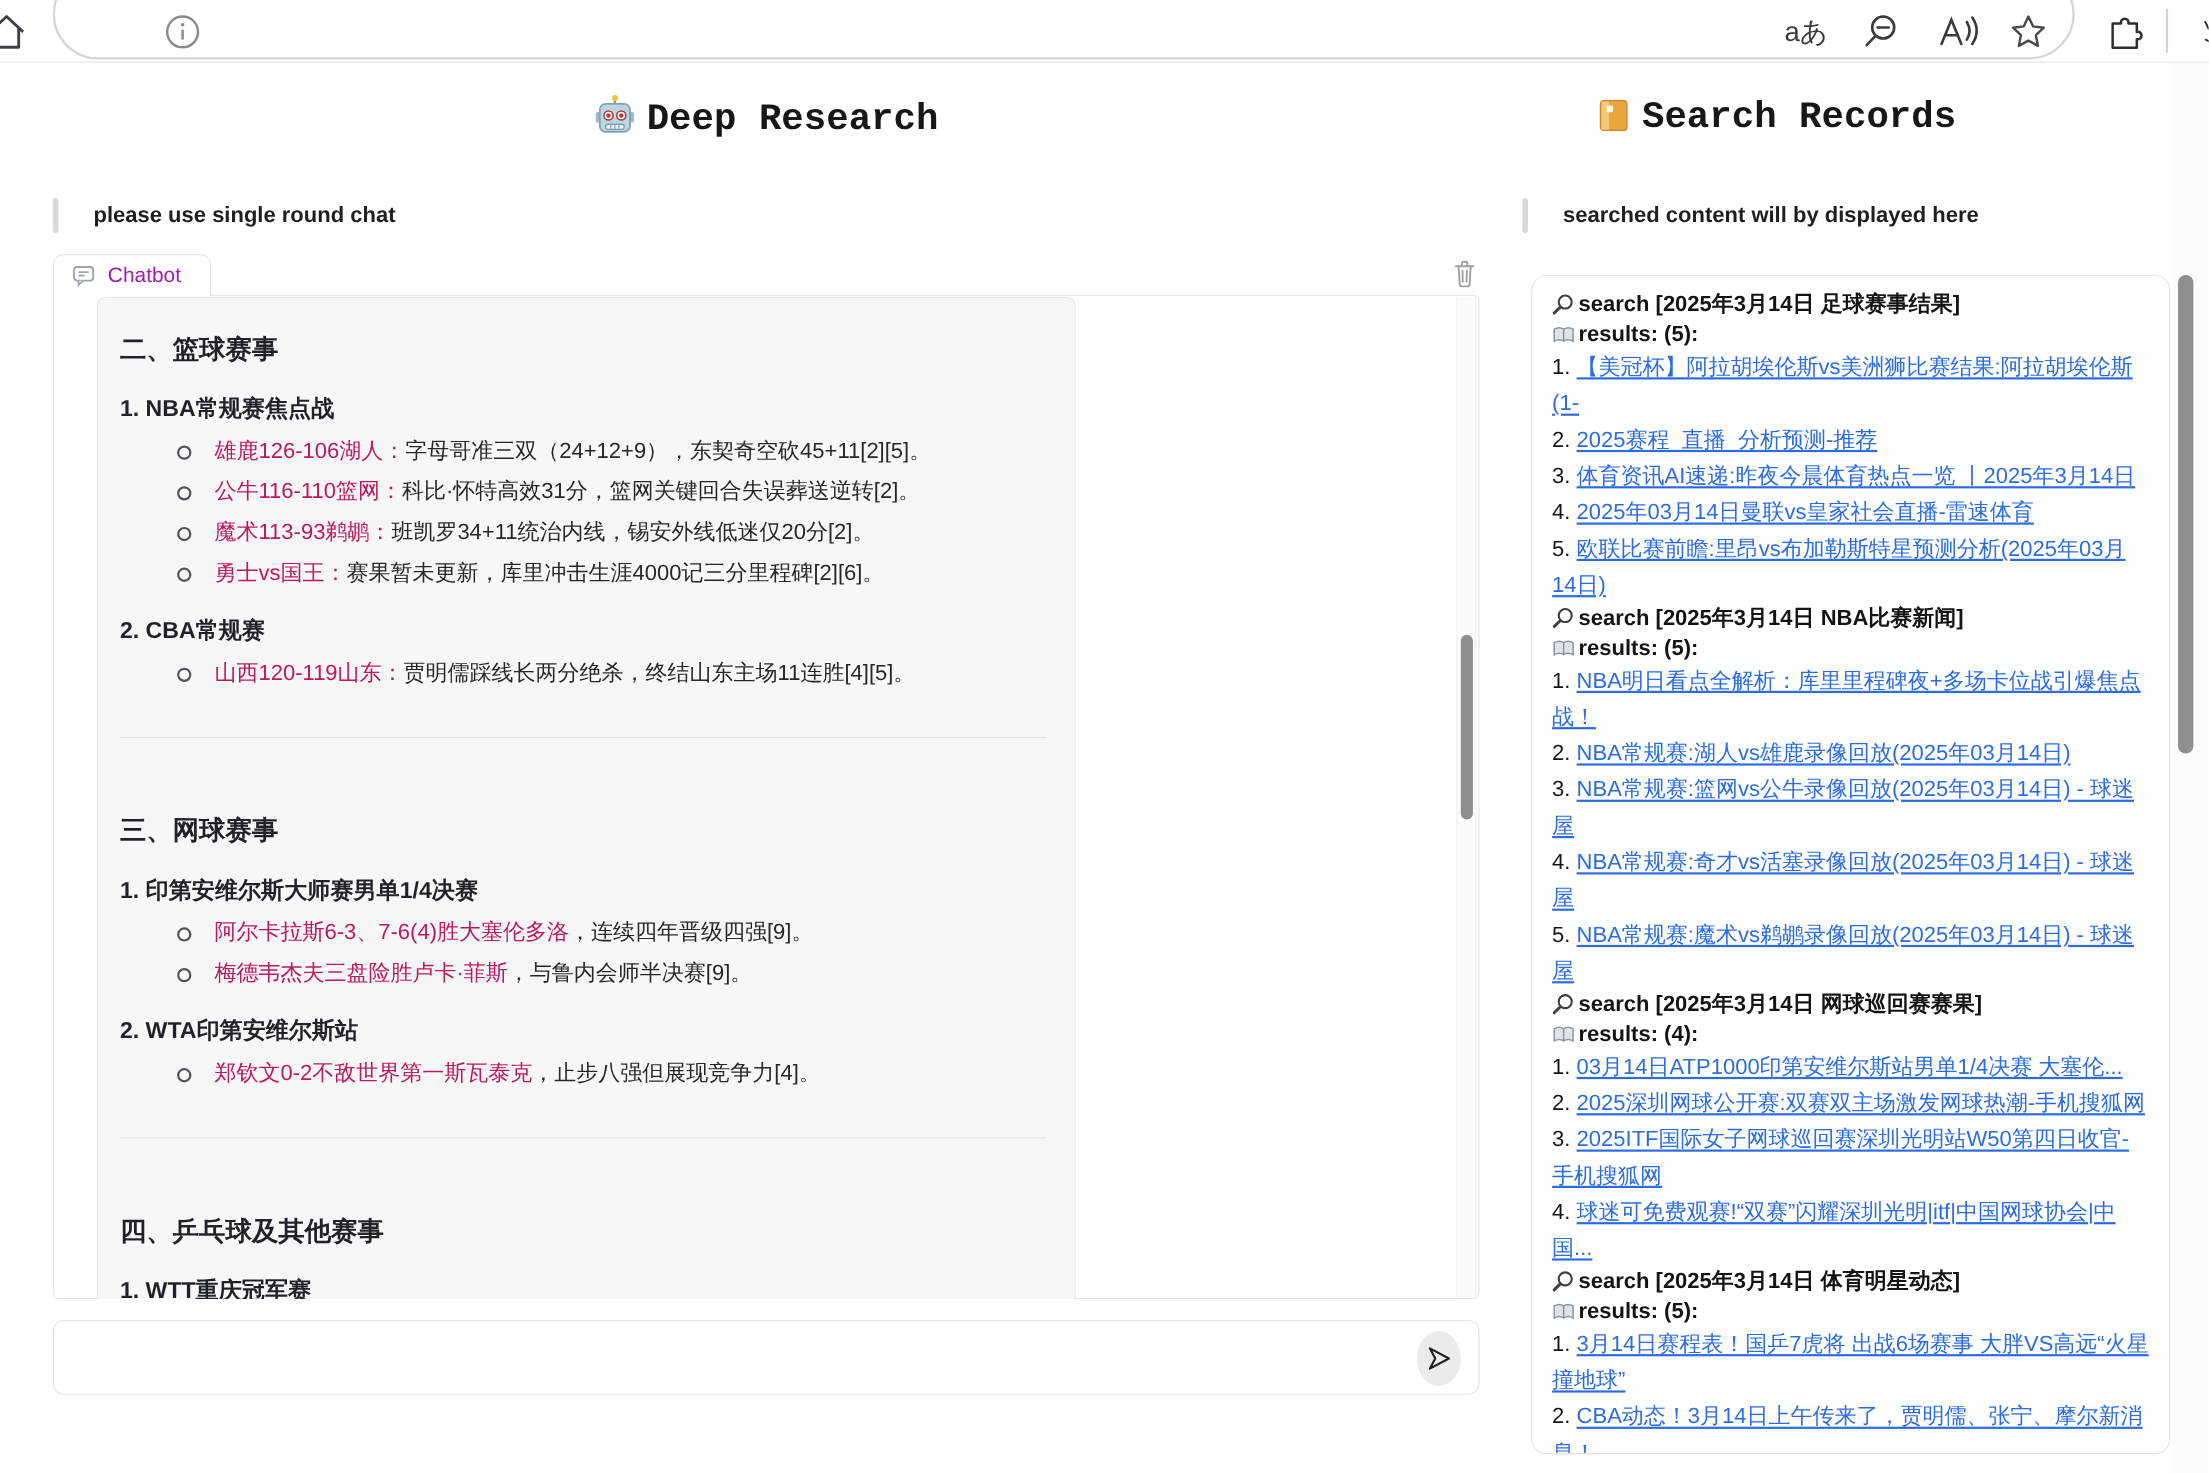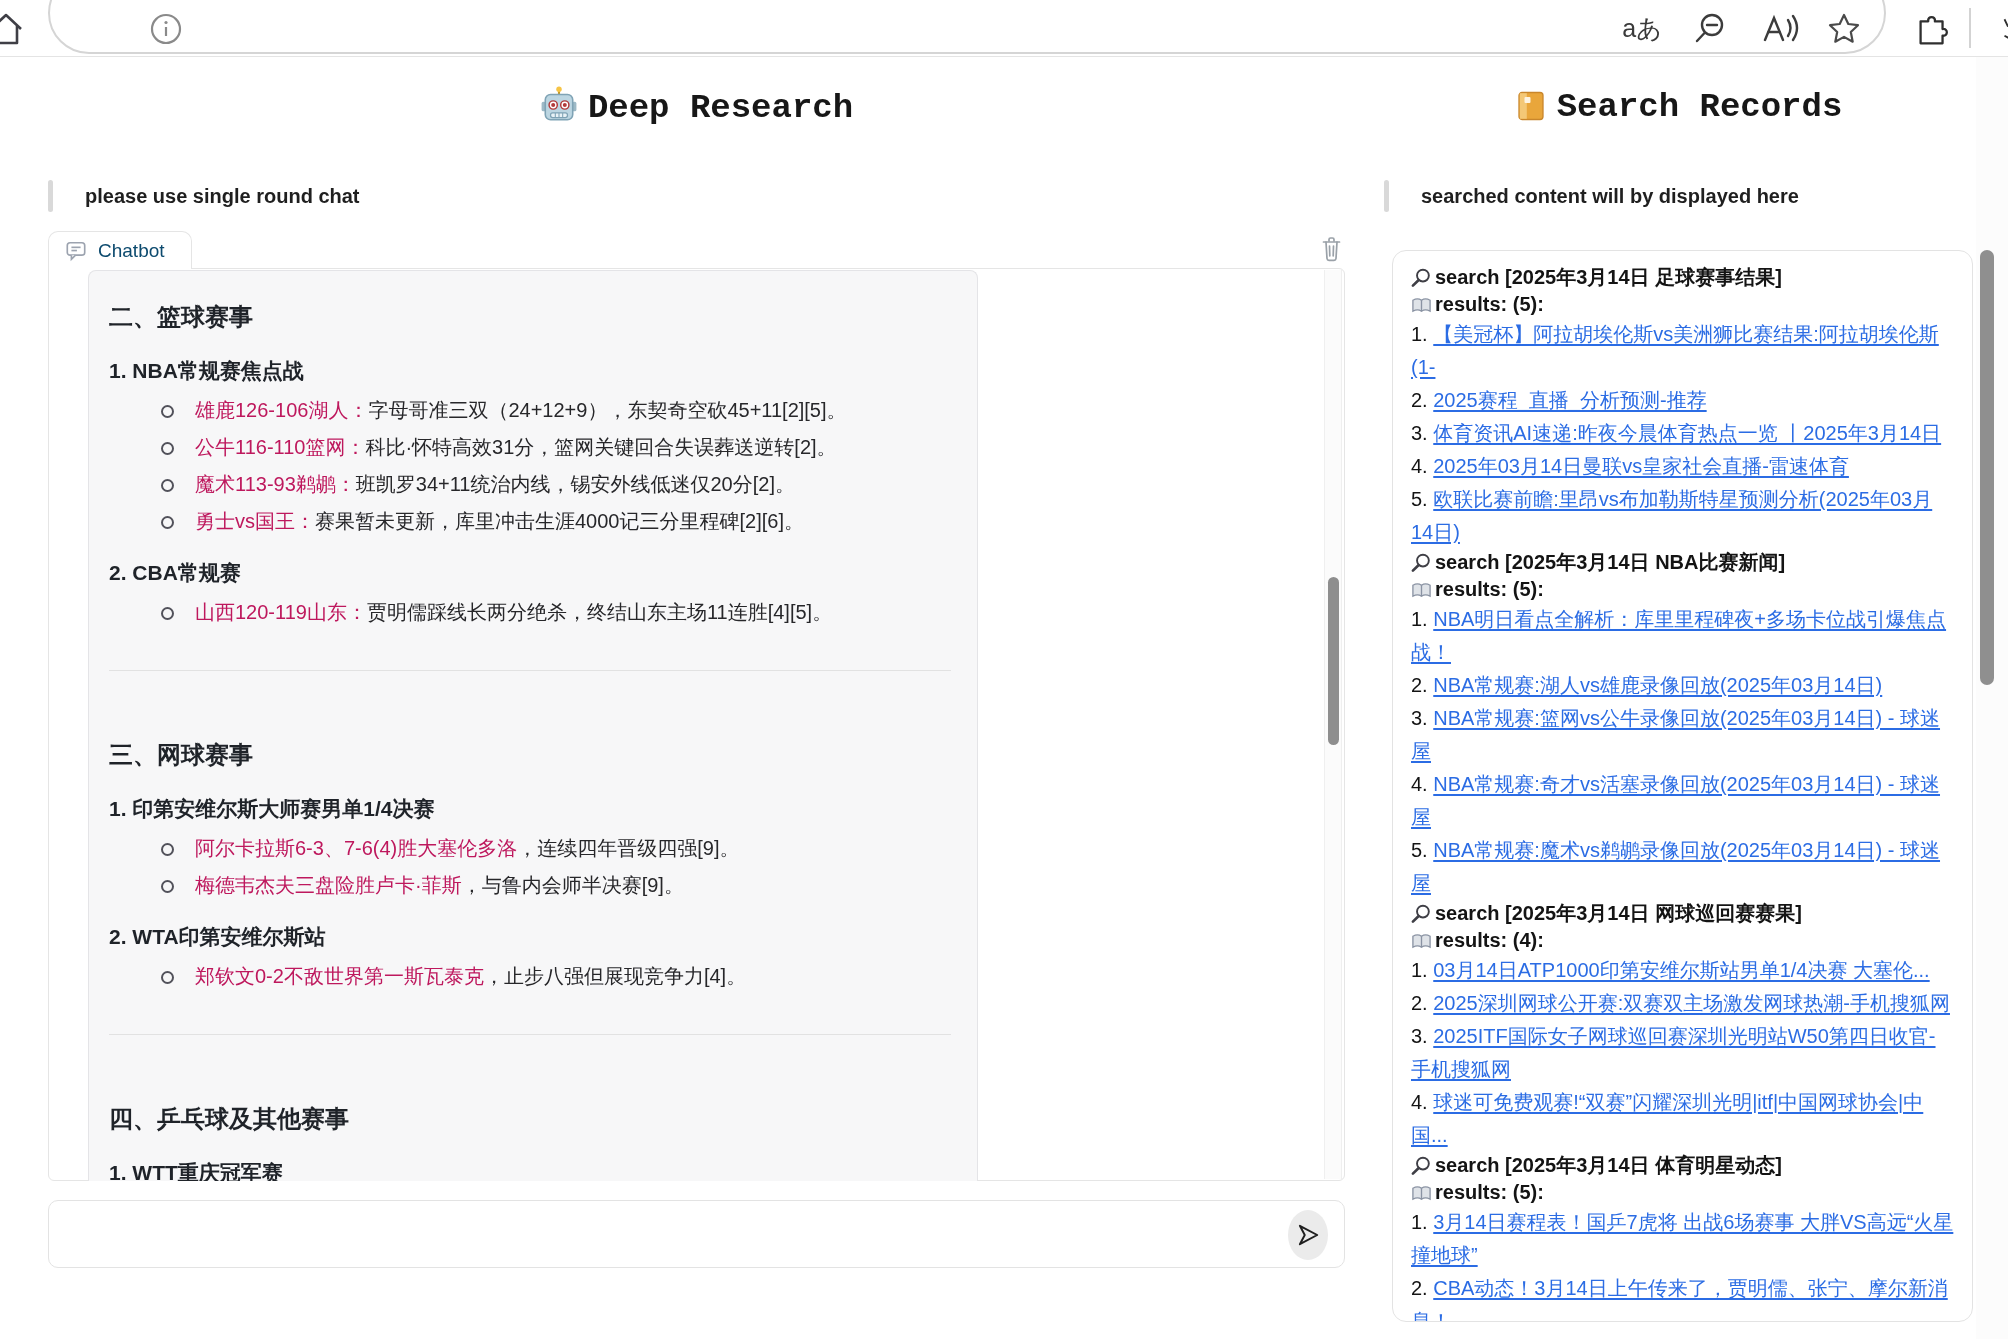--- a/index.html
+++ b/index.html
@@ -36,35 +36,35 @@
   .tb-sep { position:absolute; left:1969px; top:8px; width:2px; height:40px; background:#d3d3d3; }
   .tb-partial  { left:1994px; width:30px; justify-content:flex-start; }
 
   
   .page-scroll-track { position:absolute; left:1976px; top:57px; width:32px; height:1282px; background:#fcfcfc; }
   .page-scroll-thumb { position:absolute; left:4px; top:193px; width:14px; height:435px; background:#8f8f8f; border-radius:7px; }
 
   
   .col-title { position:absolute; top:86px; font-size:34px; font-weight:700; color:#171717; text-align:center; line-height:42px;font-family:Liberation Mono, monospace; }
   .col-title.left  { left:48px;   width:1297px; }
-  .col-title.right { left:1384px; width:589px; }
+  .col-title.right { left:1320px; width:589px; }
   .col-title svg { margin-right:10px; vertical-align:-7px; }
 
   .note { position:absolute; top:180px; display:flex; align-items:center; gap:32px; }
   .note.left  { left:48px; }
   .note.right { left:1384px; }
   .note .bar { width:5px; height:32px; background:#d9d9d9; border-radius:3px; }
   .note .txt { font-size:20px; font-weight:700; color:#1f1f1f; }
 
   
   .chat-tab {
     position:absolute; left:48px; top:231px; height:38px; padding:0 26px 0 16px;
     display:flex; align-items:center; gap:11px; background:#fff;
     border:1px solid #e5e5e5; border-bottom:none; border-radius:10px 10px 0 0; z-index:3;
-    font-size:19px; color:#0c4a6e;
+    font-size:19px; color:#a21caf;
   }
   .trash-btn { position:absolute; left:1314px; top:233px; width:34px; height:32px;
     display:flex; align-items:center; justify-content:center; z-index:3; }
 
   .chat-panel {
     position:absolute; left:48px; top:268px; width:1297px; height:913px;
     background:#fff; border:1px solid #e5e5e5; border-radius:0 6px 6px 6px;
   }
   .chat-bubble {
     position:absolute; left:39px; top:1px; width:890px; height:911px;

